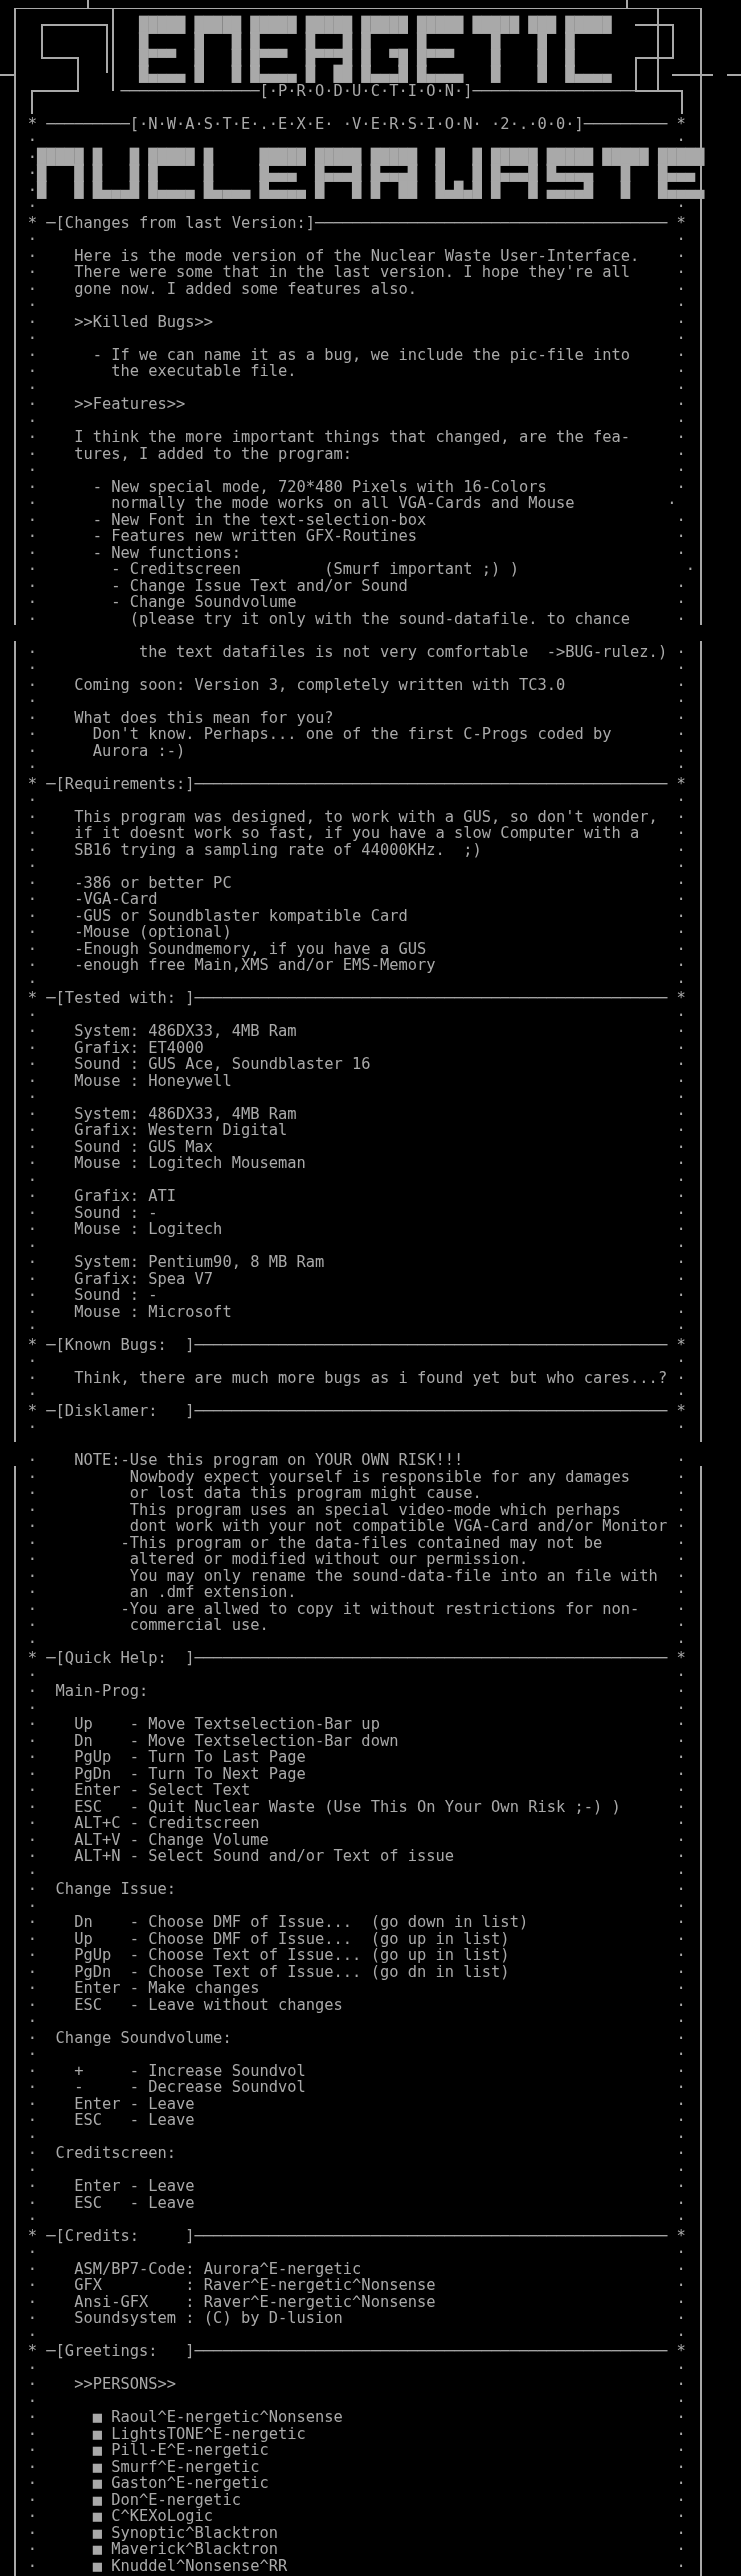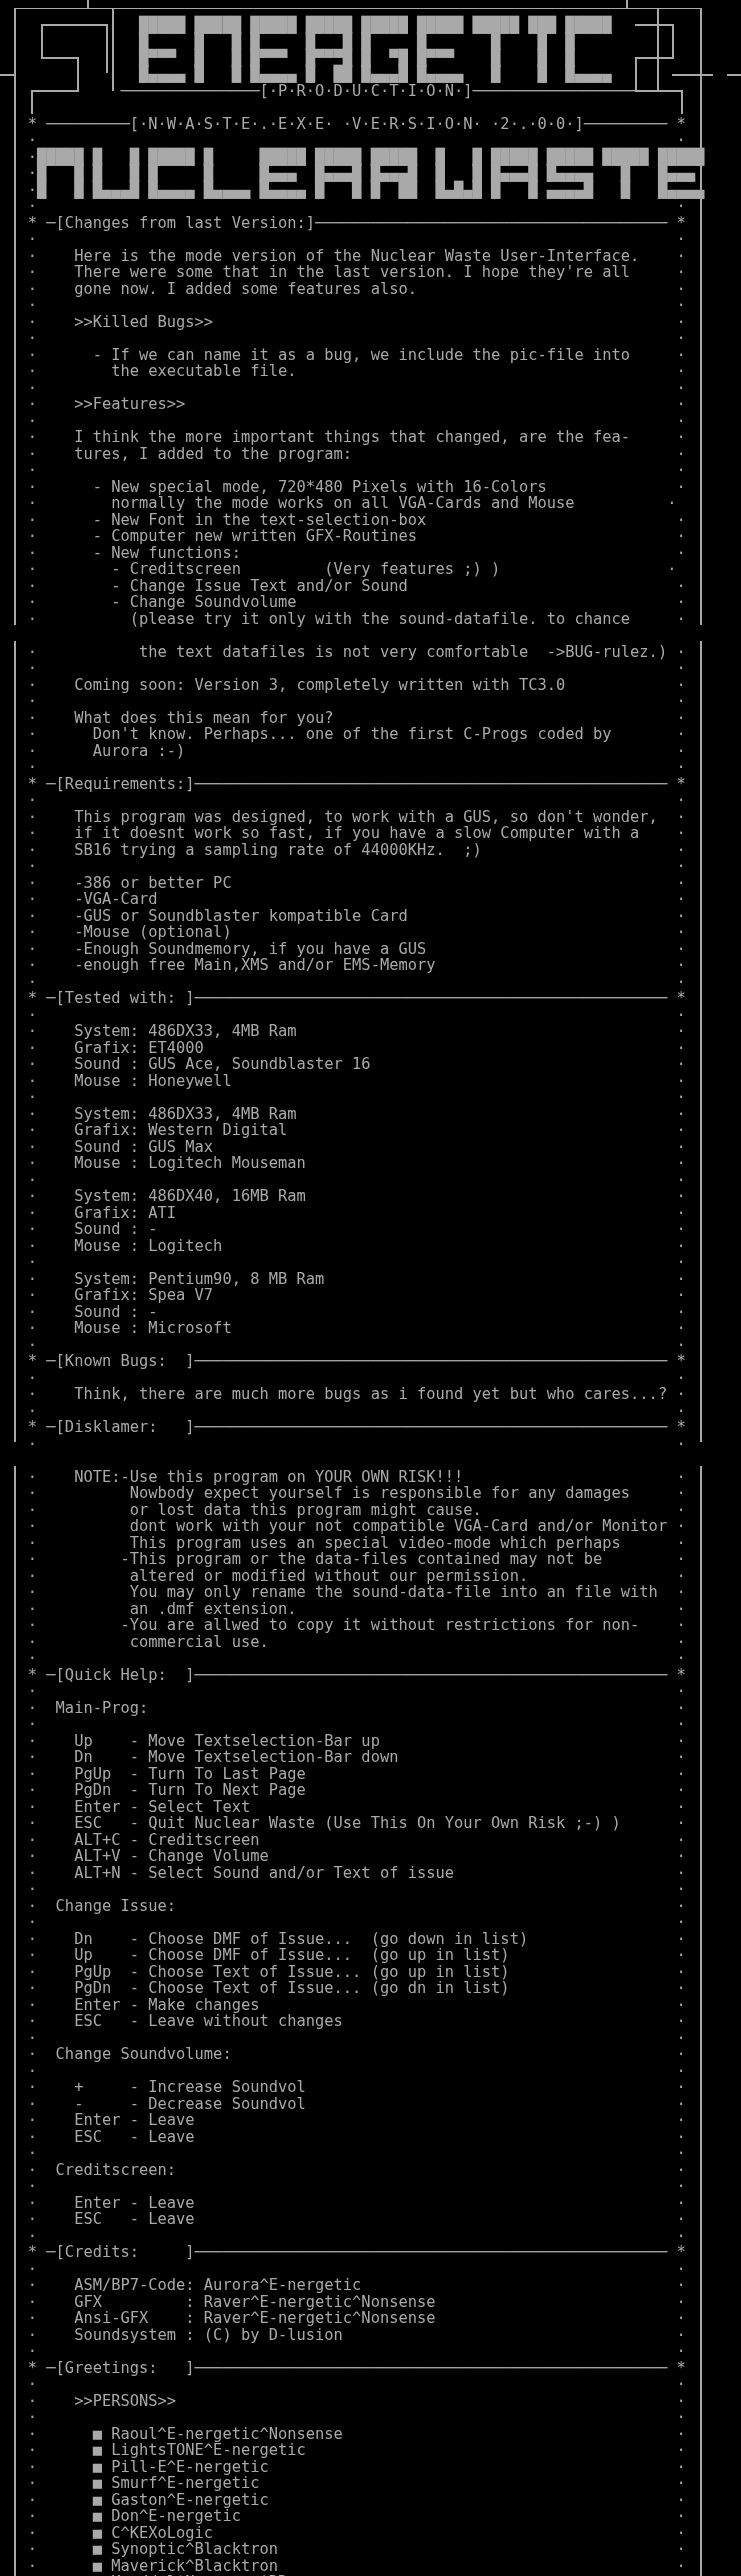--- a/index.html
+++ b/index.html
@@ -71,23 +71,23 @@
     <div class="ln">   ·        the executable file.                                         ·</div>
     <div class="ln">   ·                                                                     ·</div>
     <div class="ln">   ·    &gt;&gt;Features&gt;&gt;                                                     ·</div>
     <div class="ln">   ·                                                                     ·</div>
     <div class="ln">   ·    I think the more important things that changed, are the fea-     ·</div>
     <div class="ln">   ·    tures, I added to the program:                                   ·</div>
     <div class="ln">   ·                                                                     ·</div>
     <div class="ln">   ·      - New special mode, 720*480 Pixels with 16-Colors              ·</div>
     <div class="ln">   ·        normally the mode works on all VGA-Cards and Mouse          ·</div>
     <div class="ln">   ·      - New Font in the text-selection-box                           ·</div>
-    <div class="ln">   ·      - Computer new written GFX-Routines                            ·</div>
+    <div class="ln">   ·      - Features new written GFX-Routines                            ·</div>
     <div class="ln">   ·      - New functions:                                               ·</div>
-    <div class="ln">   ·        - Creditscreen         (Very features ;) )                  ·</div>
+    <div class="ln">   ·        - Creditscreen         (Smurf important ;) )                  ·</div>
     <div class="ln">   ·        - Change Issue Text and/or Sound                             ·</div>
     <div class="ln">   ·        - Change Soundvolume                                         ·</div>
     <div class="ln">   ·          (please try it only with the sound-datafile. to chance     ·</div>
     <div class="ln"></div>
     <div class="ln">   ·           the text datafiles is not very comfortable  -&gt;BUG-rulez.) ·</div>
     <div class="ln">   ·                                                                     ·</div>
     <div class="ln">   ·    Coming soon: Version 3, completely written with TC3.0            ·</div>
     <div class="ln">   ·                                                                     ·</div>
     <div class="ln">   ·    What does this mean for you?                                     ·</div>
     <div class="ln">   ·      Don't know. Perhaps... one of the first C-Progs coded by       ·</div>
@@ -111,42 +111,41 @@
     <div class="ln">   ·    System: 486DX33, 4MB Ram                                         ·</div>
     <div class="ln">   ·    Grafix: ET4000                                                   ·</div>
     <div class="ln">   ·    Sound : GUS Ace, Soundblaster 16                                 ·</div>
     <div class="ln">   ·    Mouse : Honeywell                                                ·</div>
     <div class="ln">   ·                                                                     ·</div>
     <div class="ln">   ·    System: 486DX33, 4MB Ram                                         ·</div>
     <div class="ln">   ·    Grafix: Western Digital                                          ·</div>
     <div class="ln">   ·    Sound : GUS Max                                                  ·</div>
     <div class="ln">   ·    Mouse : Logitech Mouseman                                        ·</div>
     <div class="ln">   ·                                                                     ·</div>
-    <div class="ln">   ·    System: 486DX40, 16MB Ram                                        ·</div>
     <div class="ln">   ·    Grafix: ATI                                                      ·</div>
     <div class="ln">   ·    Sound : -                                                        ·</div>
     <div class="ln">   ·    Mouse : Logitech                                                 ·</div>
     <div class="ln">   ·                                                                     ·</div>
     <div class="ln">   ·    System: Pentium90, 8 MB Ram                                      ·</div>
     <div class="ln">   ·    Grafix: Spea V7                                                  ·</div>
     <div class="ln">   ·    Sound : -                                                        ·</div>
     <div class="ln">   ·    Mouse : Microsoft                                                ·</div>
     <div class="ln">   ·                                                                     ·</div>
     <div class="ln">   * ─[Known Bugs:  ]─────────────────────────────────────────────────── *</div>
     <div class="ln">   ·                                                                     ·</div>
     <div class="ln">   ·    Think, there are much more bugs as i found yet but who cares...? ·</div>
     <div class="ln">   ·                                                                     ·</div>
     <div class="ln">   * ─[Disklamer:   ]─────────────────────────────────────────────────── *</div>
     <div class="ln">   ·                                                                     ·</div>
     <div class="ln"></div>
     <div class="ln">   ·    NOTE:-Use this program on YOUR OWN RISK!!!                       ·</div>
     <div class="ln">   ·          Nowbody expect yourself is responsible for any damages     ·</div>
     <div class="ln">   ·          or lost data this program might cause.                     ·</div>
+    <div class="ln">   ·          This program uses an special video-mode which perhaps      ·</div>
     <div class="ln">   ·          dont work with your not compatible VGA-Card and/or Monitor ·</div>
-    <div class="ln">   ·          This program uses an special video-mode which perhaps      ·</div>
     <div class="ln">   ·         -This program or the data-files contained may not be        ·</div>
     <div class="ln">   ·          altered or modified without our permission.                ·</div>
     <div class="ln">   ·          You may only rename the sound-data-file into an file with  ·</div>
     <div class="ln">   ·          an .dmf extension.                                         ·</div>
     <div class="ln">   ·         -You are allwed to copy it without restrictions for non-    ·</div>
     <div class="ln">   ·          commercial use.                                            ·</div>
     <div class="ln">   ·                                                                     ·</div>
     <div class="ln">   * ─[Quick Help:  ]─────────────────────────────────────────────────── *</div>
     <div class="ln">   ·                                                                     ·</div>
     <div class="ln">   ·  Main-Prog:                                                         ·</div>

